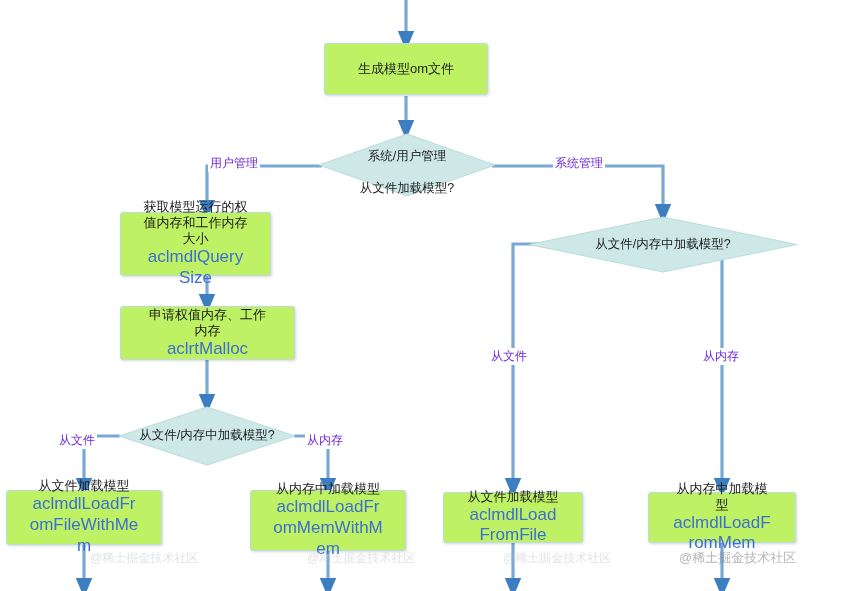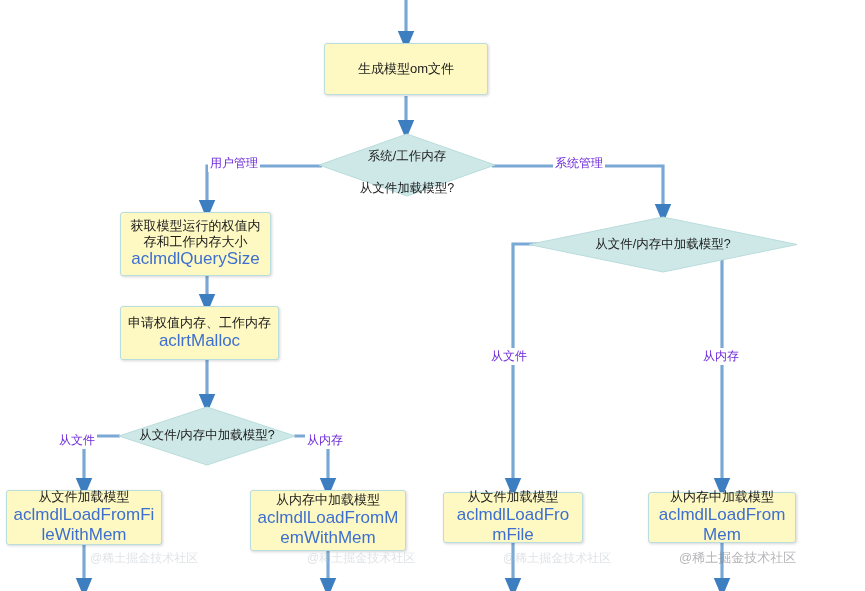--- a/index.html
+++ b/index.html
@@ -19,31 +19,31 @@
     position: absolute;
     left: 0;
     top: 0;
     width: 865px;
     height: 591px;
     pointer-events: none;
   }
   .node {
     position: absolute;
     box-sizing: border-box;
-    background: #fef9c3;
+    background: #bef264;
     border: 1px solid #b9dcdc;
     border-radius: 3px;
     box-shadow: 1px 1px 3px rgba(0,0,0,0.16);
     display: flex;
     flex-direction: column;
     align-items: center;
     justify-content: center;
     text-align: center;
     line-height: 1.22;
-    padding: 4px 6px;
+    padding: 4px 22px;
   }
   .node .zh {
     color: #1b1b1b;
     font-size: 13px;
   }
   .node .api {
     color: #3d6fd0;
     font-size: 17px;
     word-break: break-all;
   }
@@ -134,35 +134,35 @@
 
   <div class="node" style="left:324px; top:43px; width:164px; height:52px;">
     <div class="zh">生成模型om文件</div>
   </div>
 
   <div class="diamond" style="left:318px; top:133px; width:178px; height:64px;">
     <svg class="dshape" viewBox="0 0 178 64" preserveAspectRatio="none">
       <polygon points="89,1 177,32 89,63 1,32" fill="#cee8e8" stroke="#b9dcdc" stroke-width="1"></polygon>
     </svg>
     <div class="dtext">
-      <span>系统/工作内存</span><br>
+      <span>系统/用户管理</span><br>
       <span>从文件加载模型?</span>
     </div>
   </div>
 
   <div class="edge-label" style="left:208px; top:155px;">用户管理</div>
 
   <div class="edge-label" style="left:553px; top:155px;">系统管理</div>
 
   <div class="node" style="left:120px; top:212px; width:151px; height:64px;">
     <div class="zh">获取模型运行的权值内存和工作内存大小</div>
     <div class="api">aclmdlQuerySize</div>
   </div>
 
-  <div class="node" style="left:120px; top:306px; width:159px; height:54px;">
+  <div class="node" style="left:120px; top:306px; width:175px; height:54px;">
     <div class="zh">申请权值内存、工作内存</div>
     <div class="api">aclrtMalloc</div>
   </div>
 
   <div class="diamond" style="left:118px; top:406px; width:178px; height:60px;">
     <svg class="dshape" viewBox="0 0 178 60" preserveAspectRatio="none">
       <polygon points="89,1 177,30 89,59 1,30" fill="#cee8e8" stroke="#b9dcdc" stroke-width="1"></polygon>
     </svg>
     <div class="dtext">从文件/内存中加载模型?</div>
   </div>

